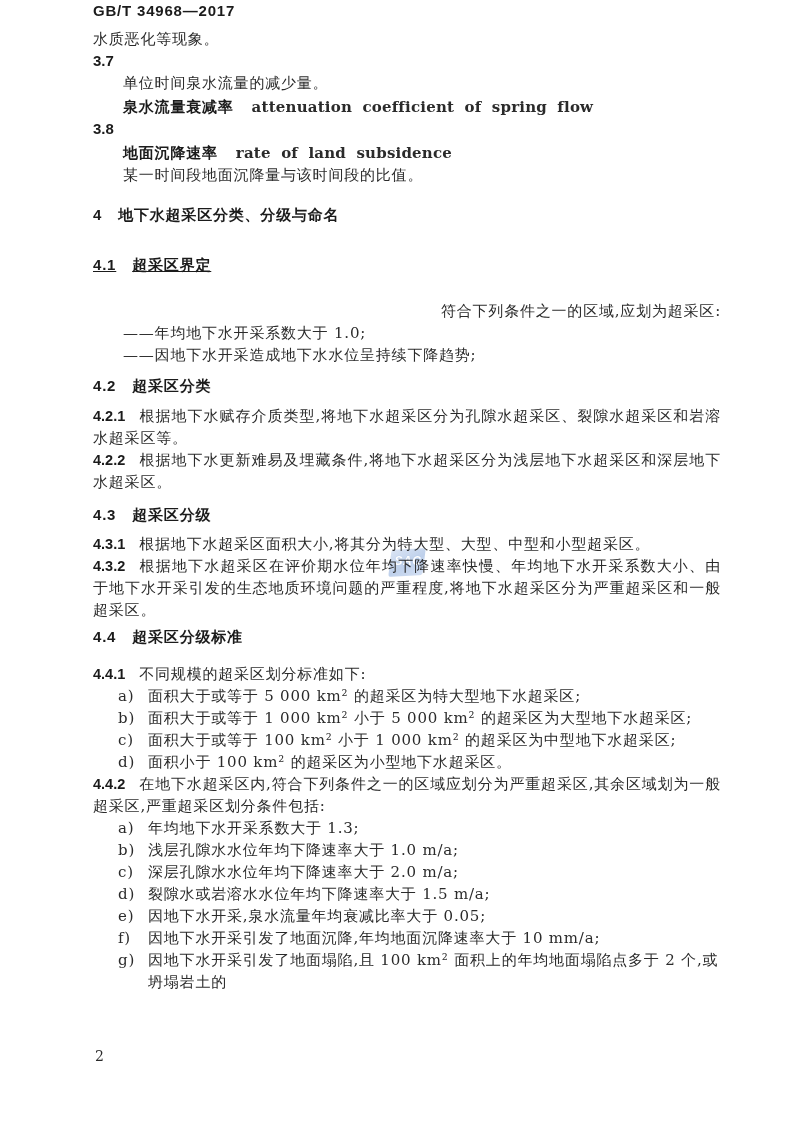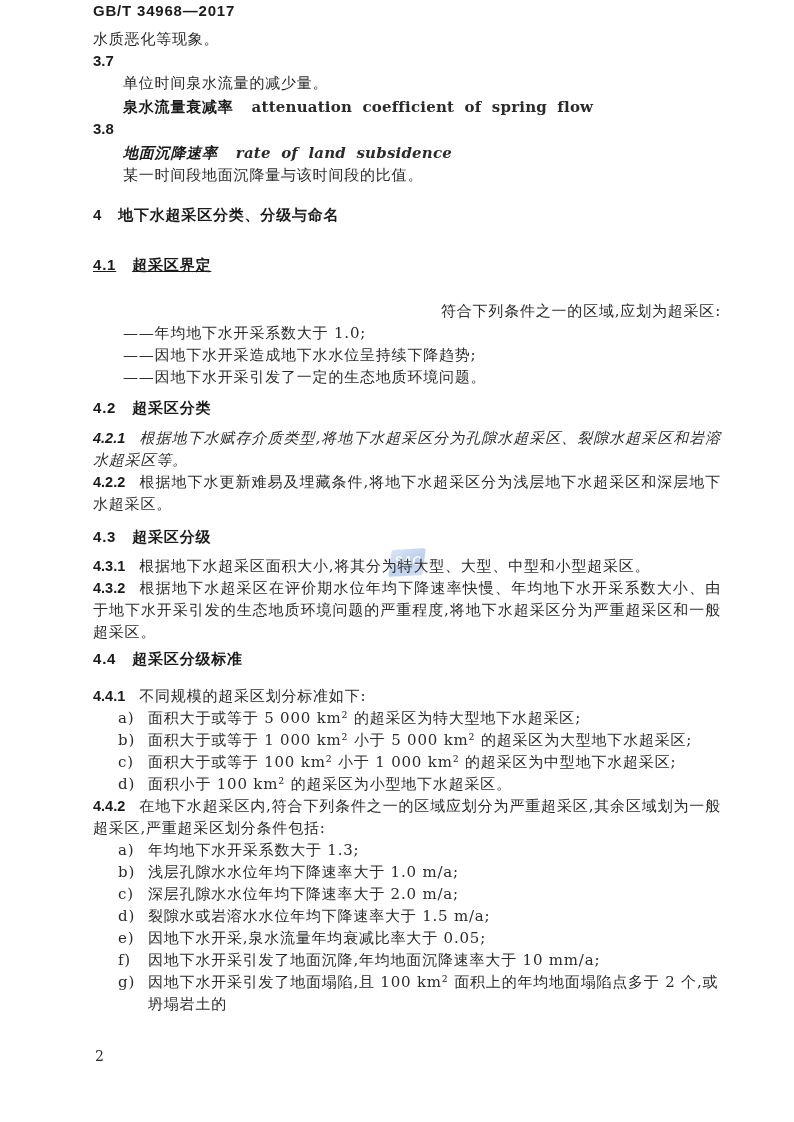--- a/index.html
+++ b/index.html
@@ -49,41 +49,40 @@
 
     <p style="margin-top:6px;">水质恶化等现象。</p>
 
     <p class="hei" style="letter-spacing:0;">3.7</p>
     <p class="indent">单位时间泉水流量的减少量。</p>
     <p class="indent term-line" style="margin-top:2px;">
       <span class="hei">泉水流量衰减率</span><span class="term-en">attenuation coefficient of spring flow</span>
     </p>
 
     <p class="hei" style="letter-spacing:0;">3.8</p>
-    <p class="indent term-line" style="margin-top:2px;font-style:italic;">
+    <p class="indent term-line" style="margin-top:2px;">
       <span class="hei">地面沉降速率</span><span class="term-en">rate of land subsidence</span>
     </p>
     <p class="indent">某一时间段地面沉降量与该时间段的比值。</p>
 
     <p class="chapter hei" style="margin-top:18px;">
       <span>4</span><span class="ttl">地下水超采区分类、分级与命名</span>
     </p>
 
     <p class="sec-title hei" style="margin-top:28px;text-decoration:underline;">
       <span>4.1</span><span class="ttl">超采区界定</span>
     </p>
     <p class="indent" style="margin-top:24px;text-align:right;">符合下列条件之一的区域,应划为超采区:</p>
     <p class="indent">——年均地下水开采系数大于 1.0;</p>
     <p class="indent">——因地下水开采造成地下水水位呈持续下降趋势;</p>
-    <p class="indent">——因地下水开采引发了一定的生态地质环境问题。</p>
 
     <p class="sec-title hei" style="margin-top:9px;">
       <span>4.2</span><span class="ttl">超采区分类</span>
     </p>
-    <p class="clause" style="margin-top:8px;font-style:italic;">
+    <p class="clause" style="margin-top:8px;">
       <span class="cnum hei">4.2.1</span><span>根据地下水赋存介质类型,将地下水超采区分为孔隙水超采区、裂隙水超采区和岩溶水超采区等。</span>
     </p>
     <p class="clause">
       <span class="cnum hei">4.2.2</span><span>根据地下水更新难易及埋藏条件,将地下水超采区分为浅层地下水超采区和深层地下水超采区。</span>
     </p>
 
     <p class="sec-title hei" style="margin-top:11px;">
       <span>4.3</span><span class="ttl">超采区分级</span>
     </p>
     <p class="clause" style="margin-top:7px;">

